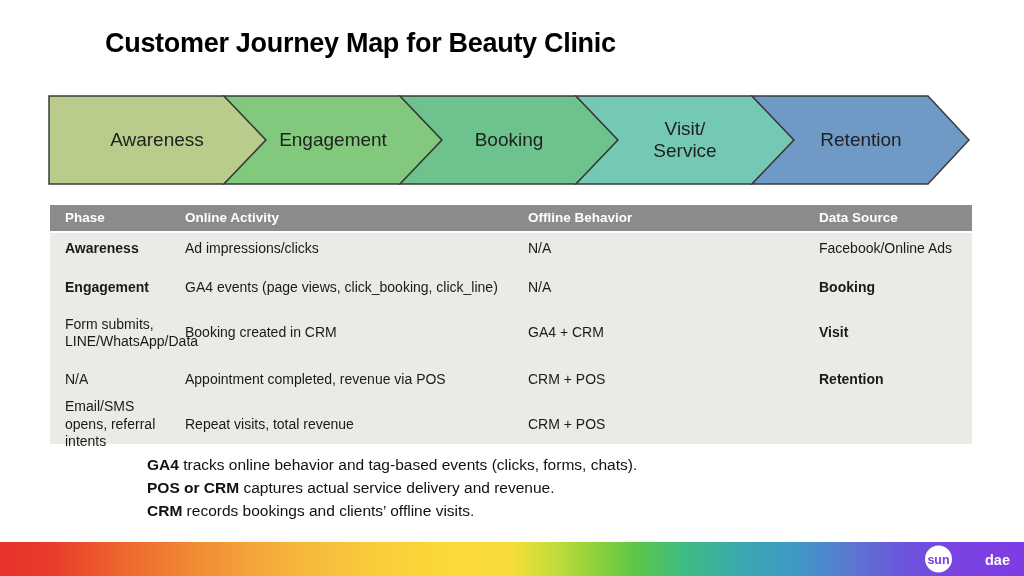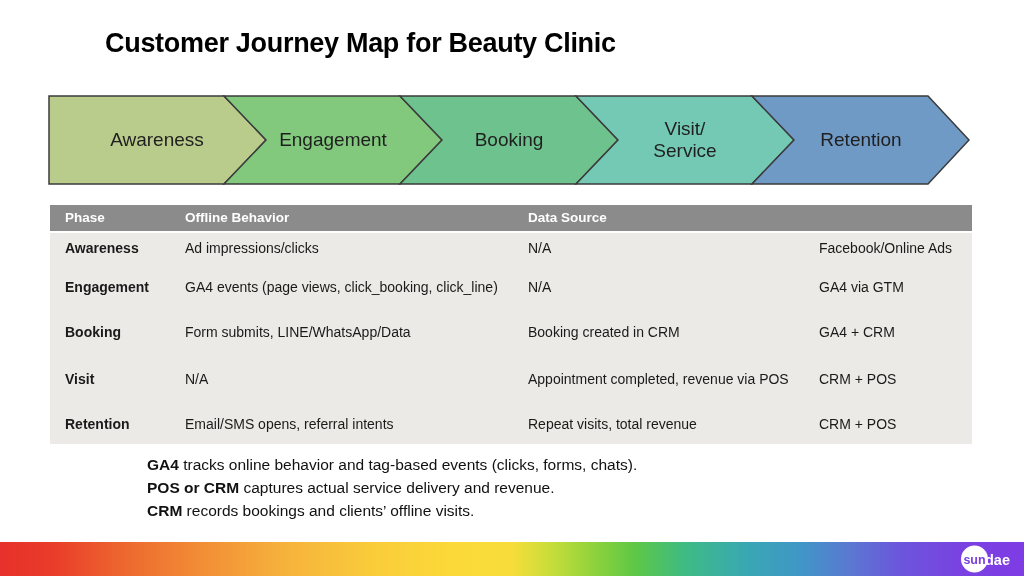--- a/index.html
+++ b/index.html
@@ -51,21 +51,21 @@
   .rainbow {
     position:absolute; left:0; bottom:0; width:1024px; height:34px;
     background:linear-gradient(90deg,
       #e7312b 0%, #e93b2a 5%, #ed672e 12%, #f28f36 20%, #f6b33c 28%,
       #f9cb3b 36%, #fbd938 44%, #f7dd3a 50%, #c4dd3a 54%, #8fd23c 58%,
       #5ec746 62%, #3dbb85 67%, #3aa7b4 73%, #3f97c6 78%, #5b78d2 83%,
       #6c55dc 88%, #7a41e2 94%, #7e3ce4 100%);
   }
   .logo {
     position:absolute; right:14px; top:50%; transform:translateY(-50%);
-    display:flex; align-items:center;
+    display:flex; align-items:center;gap:36px;
   }
   .logo-circle {
     width:27px; height:27px; border-radius:50%; background:#ffffff;
     color:#7b3fe0; font-weight:bold; font-size:12.5px;
     display:flex; align-items:center; justify-content:center;
   }
   .logo-rest { color:#ffffff; font-weight:bold; font-size:14.5px; margin-left:-3px; }
 </style>
 </head>
 <body>
@@ -86,33 +86,33 @@
   <div class="chev-label c0">Awareness</div>
   <div class="chev-label c1">Engagement</div>
   <div class="chev-label c2">Booking</div>
   <div class="chev-label c3">Visit/
 Service</div>
   <div class="chev-label c4">Retention</div>
 
   <div class="journey-table">
     <div class="thead">
       <div class="cell">Phase</div>
+      <div class="cell">Online Activity</div>
       <div class="cell">Offline Behavior</div>
       <div class="cell">Data Source</div>
     </div>
     <div class="tbody">
       <div class="cell phase">Awareness</div>
       <div class="cell">Ad impressions/clicks</div>
       <div class="cell">N/A</div>
       <div class="cell">Facebook/Online Ads</div>
 
       <div class="cell phase">Engagement</div>
       <div class="cell">GA4 events (page views, click_booking, click_line)</div>
       <div class="cell">N/A</div>
-      <div class="cell">GA4 via GTM</div>
 
       <div class="cell phase">Booking</div>
       <div class="cell">Form submits, LINE/WhatsApp/Data</div>
       <div class="cell">Booking created in  CRM</div>
       <div class="cell">GA4 + CRM</div>
 
       <div class="cell phase">Visit</div>
       <div class="cell">N/A</div>
       <div class="cell">Appointment completed, revenue via POS</div>
       <div class="cell">CRM + POS</div>

